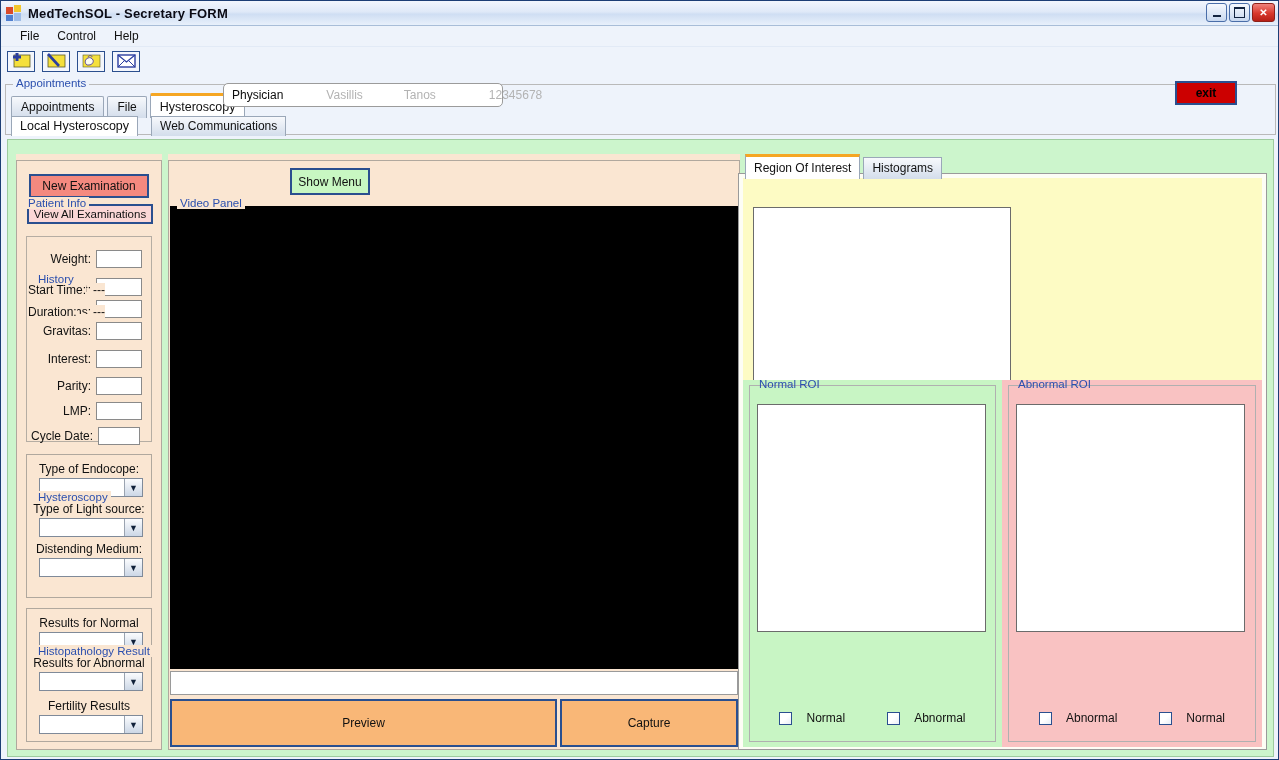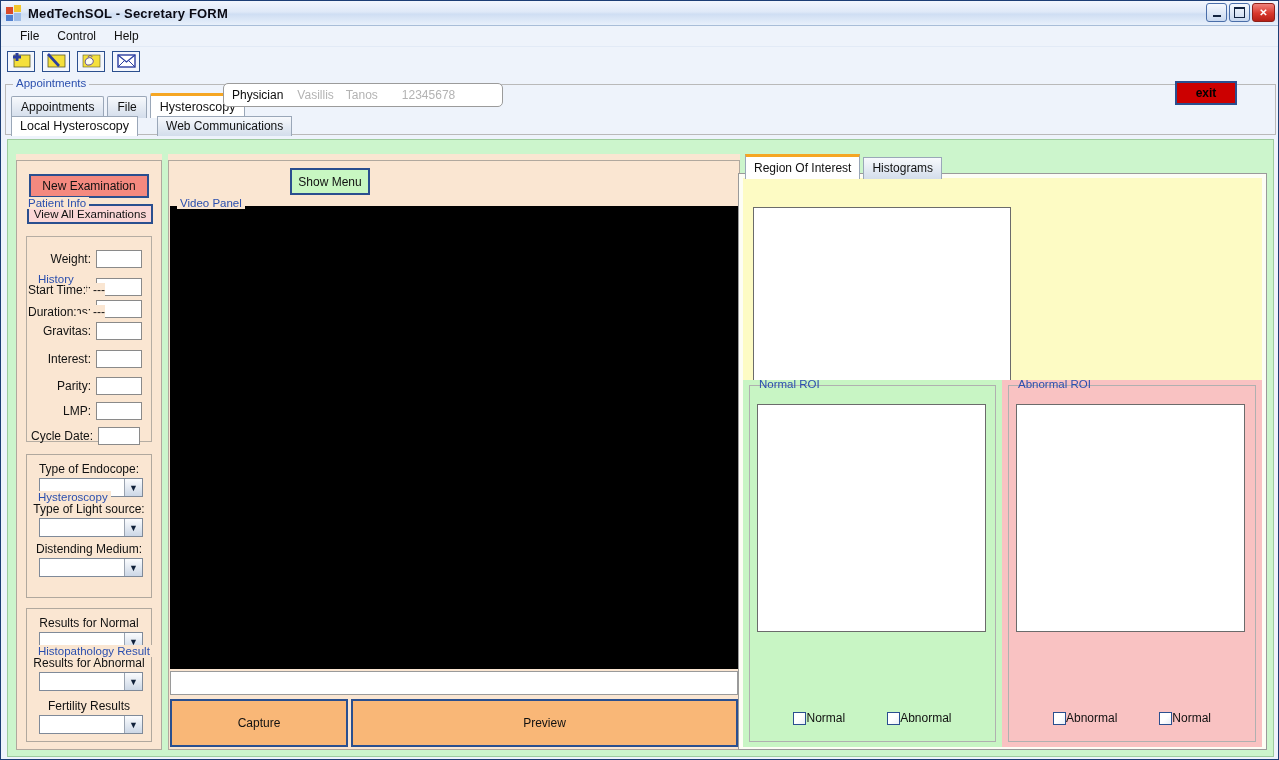--- a/index.html
+++ b/index.html
@@ -123,21 +123,21 @@
   }
   .tab.active {
     background: #fff;
     border-top: 3px solid #f5a623;
     padding-top: 4px;
     font-size: 12.5px;
     position: relative; z-index: 4;
   }
   .subtabs-row {
     position: absolute; left: 6px; top: 39px;
-    display: flex; align-items: flex-end; gap: 19px;
+    display: flex; align-items: flex-end; gap: 13px;
     z-index: 3;
   }
   .subtab {
     padding: 2px 8px 3px 8px;
     font-size: 12px;
     border: 1px solid #9aa7b8;
     border-bottom: none;
     background: linear-gradient(to bottom, #f7f9fc, #d3ddeb);
     color: #111;
   }
@@ -151,20 +151,21 @@
   }
   .info-box {
     height: 24px;
     border: 1px solid #9b9b9b;
     border-radius: 5px;
     background: #fff;
     display: flex; align-items: center;
     padding: 0 8px;
     box-sizing: border-box;
     font-size: 12px;
+    gap: 29px;
   }
   .info-box.a { width: 280px; }
   .info-box.b { width: 672px; margin-left: 3px; }
   .lbl { color: #0c0c0c; }
   .val { color: #b3b3b3; }
   .exit-btn {
     position: absolute; top: 80px; left: 1174px;
     width: 62px; height: 24px;
     background: #cc0000;
     border: 2px solid #2a4f8f;
@@ -417,21 +418,21 @@
     width: 229px; height: 228px;
     background: #fff;
     border: 1px solid #6b6b6b;
     box-sizing: border-box;
   }
   .checkbox-row {
     position: absolute; left: 0; bottom: 22px;
     width: 100%;
     display: flex; justify-content: center; gap: 42px;
   }
-  .cbx-wrap { display: flex; align-items: center; gap: 0; }
+  .cbx-wrap { display: flex; align-items: center; gap: 14px; }
   .cbx {
     width: 13px; height: 13px;
     border: 1px solid #2a4f8f;
     background: linear-gradient(135deg, #ffffff 50%, #e9eef6);
     box-sizing: border-box;
   }
   .cbx-label { font-size: 12px; color: #111; }
 </style>
 </head>
 <body>
@@ -608,22 +609,22 @@
     </div>
 
     <div class="panel video-panel">
       <div class="pframe"></div>
       <div class="plegend">Video Panel</div>
 
       <div class="show-menu-btn">Show Menu</div>
       <div class="video-black"></div>
       <div class="video-status"></div>
       <div class="video-buttons">
+        <div class="vbtn preview">Preview</div>
         <div class="vbtn capture">Capture</div>
-        <div class="vbtn preview">Preview</div>
       </div>
     </div>
 
     <div class="roi-outer">
       <div class="roi-tabs">
         <div class="roi-tab active">Region Of Interest</div>
         <div class="roi-tab">Histograms</div>
       </div>
       <div class="roi-body">
         <div class="roi-yellow">

